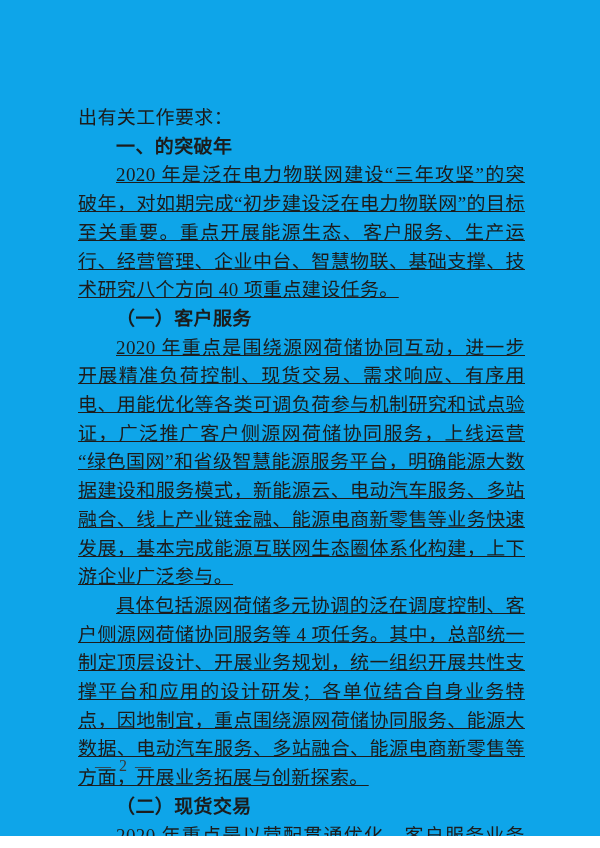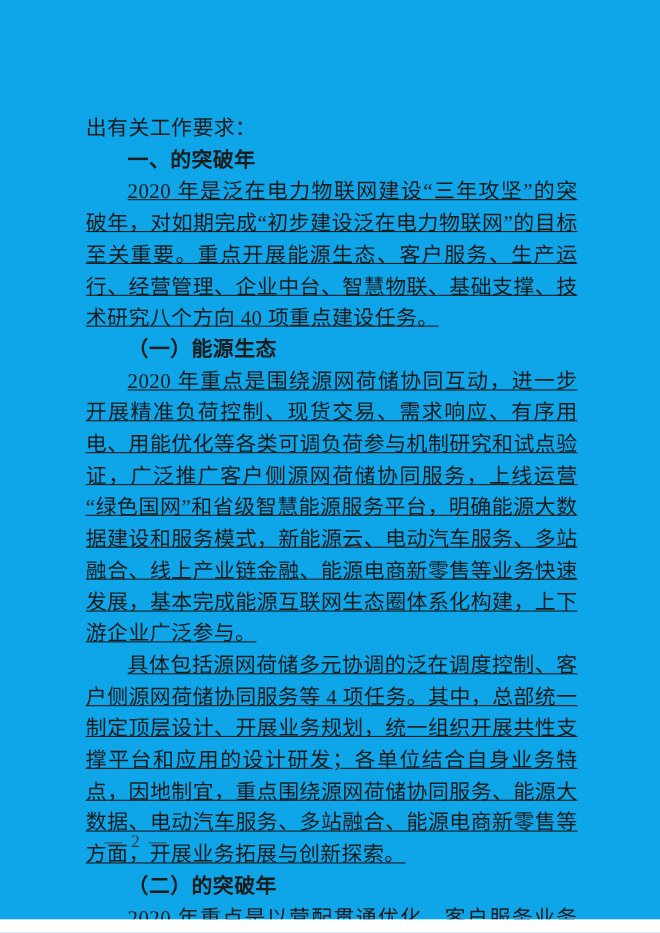--- a/index.html
+++ b/index.html
@@ -65,26 +65,26 @@
 
 <div class="page">
 
   <div class="content">
     <p class="body-noindent">出有关工作要求：</p>
 
     <p class="heading-main">一、的突破年</p>
 
     <p class="body">2020 年是泛在电力物联网建设“三年攻坚”的突破年，对如期完成“初步建设泛在电力物联网”的目标至关重要。重点开展能源生态、客户服务、生产运行、经营管理、企业中台、智慧物联、基础支撑、技术研究八个方向 40 项重点建设任务。</p>
 
-    <p class="heading-sub">（一）能源生态</p>
+    <p class="heading-sub">（一）客户服务</p>
 
     <p class="body">2020 年重点是围绕源网荷储协同互动，进一步开展精准负荷控制、现货交易、需求响应、有序用电、用能优化等各类可调负荷参与机制研究和试点验证，广泛推广客户侧源网荷储协同服务，上线运营“绿色国网”和省级智慧能源服务平台，明确能源大数据建设和服务模式，新能源云、电动汽车服务、多站融合、线上产业链金融、能源电商新零售等业务快速发展，基本完成能源互联网生态圈体系化构建，上下游企业广泛参与。</p>
 
     <p class="body">具体包括源网荷储多元协调的泛在调度控制、客户侧源网荷储协同服务等 4 项任务。其中，总部统一制定顶层设计、开展业务规划，统一组织开展共性支撑平台和应用的设计研发；各单位结合自身业务特点，因地制宜，重点围绕源网荷储协同服务、能源大数据、电动汽车服务、多站融合、能源电商新零售等方面，开展业务拓展与创新探索。</p>
 
-    <p class="heading-sub">（二）的突破年</p>
+    <p class="heading-sub">（二）现货交易</p>
 
     <p class="body">2020 年重点是以营配贯通优化、客户服务业务融合和多元</p>
   </div>
 
   <div class="footer">— 2 —</div>
 
 </div>
 
 </body></html>

